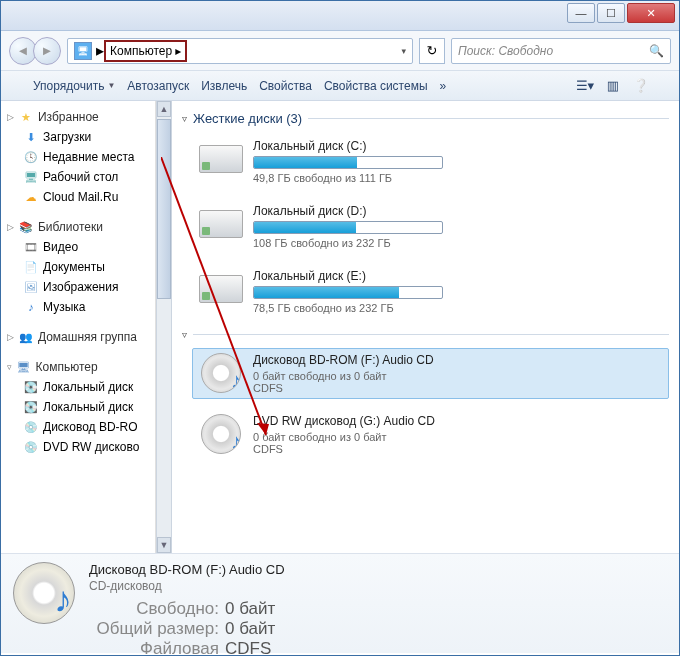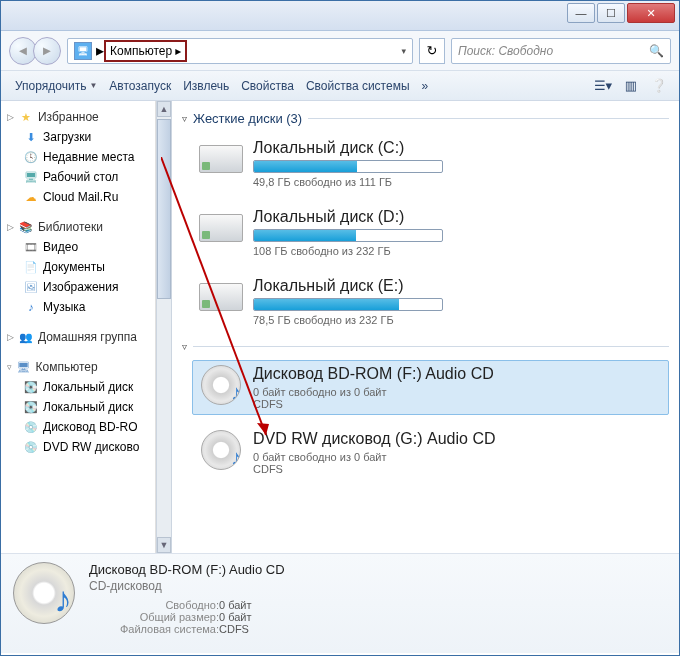--- a/index.html
+++ b/index.html
@@ -19,21 +19,21 @@
 .navcircle + .navcircle { margin-left:-4px; }
 .addrbar { flex:1; height:26px; background:#fff; border:1px solid #a7bcd6; border-radius:2px; display:flex; align-items:center; padding:0 2px; }
 .addr-icon { width:18px;height:18px;background:#5eb0f0;border:1px solid #6a94c7;margin:0 4px;display:flex;align-items:center;justify-content:center;font-size:9px;color:#fff; }
 .addr-highlight { border:2px solid #8b1a1a; padding: 2px 4px; font-size:12px; display:flex;align-items:center;gap:3px; }
 .addr-drop { margin-left:auto;font-size:9px;color:#555;padding:0 4px; }
 .refresh { width:26px;height:26px;border:1px solid #a7bcd6;background:#fff;display:flex;align-items:center;justify-content:center;font-size:13px; }
 .searchbox { flex:1;max-width:220px;height:26px;background:#fff;border:1px solid #a7bcd6;border-radius:2px;display:flex;align-items:center;padding:0 6px;color:#888;font-style:italic;font-size:12px; }
 .searchbox .sicon { margin-left:auto;font-size:12px;color:#999;font-style:normal; }
 
 
-.toolbar { height:30px; background:linear-gradient(#f3f7fb,#e4ecf5); border-bottom:1px solid #cfd9e6; display:flex;align-items:center; padding:0 8px; font-size:12px; color:#2c466d; }
+.toolbar { height:30px; background:linear-gradient(#f3f7fb,#e4ecf5); border-bottom:1px solid #cfd9e6; display:flex;align-items:center; padding:0 26px; font-size:12px; color:#2c466d; }
 .tool { padding:3px 6px; display:flex;align-items:center;gap:3px; cursor:default; }
 .tool .chev { font-size:8px;color:#556; }
 .toolbar .spacer { flex:1; }
 .toolbar .iconbtn { width:24px;height:24px;display:flex;align-items:center;justify-content:center;margin-left:4px;font-size:13px; }
 
 
 .body { height:452px; display:flex; position:relative; }
 .sidebar { width:155px; background:#fff; border-right:1px solid #e0e0e0; font-size:12px; padding:6px 2px; overflow:hidden; }
 .sb-group { margin-bottom:10px; }
 .sb-head { display:flex;align-items:center;gap:4px;padding:2px 4px;font-size:12px;color:#333; }
@@ -52,33 +52,33 @@
 .cat .line { flex:1;height:1px;background:#d0dae6; }
 
 .drive { display:flex;align-items:flex-start;gap:8px;margin:0 0 10px 10px;padding:4px;border:1px solid transparent;border-radius:2px; }
 .drive.sel { background:#d6e9f8;border:1px solid #8abfe9; }
 .drv-icon { width:48px;height:40px;flex-shrink:0;display:flex;align-items:center;justify-content:center; }
 .hdd-icon { width:44px;height:28px;background:linear-gradient(#f8f8f8,#cfd4d9);border:1px solid #aaa;border-radius:2px;position:relative; }
 .hdd-icon:after{content:"";position:absolute;bottom:2px;left:2px;width:8px;height:8px;background:#7ab97a;border-radius:1px;}
 .cd-icon { width:40px;height:40px;border-radius:50%;background:radial-gradient(circle,#fff 28%,#d0d0d0 32%,#e8e8e8 60%,#c8c8c8);border:1px solid #aaa;position:relative;overflow:hidden; }
 .cd-icon .note { position:absolute;right:-2px;bottom:-2px;font-size:22px;color:#2f7dd2; }
 .drv-info { flex:1;font-size:11.5px; }
-.drv-title { font-size:16px;color:#222;margin-bottom:3px; }
+.drv-title { font-size:12px;color:#222;margin-bottom:3px; }
 .drv-bar { width:190px;height:13px;border:1px solid #8a9db4;border-radius:2px;background:#fff;margin-bottom:3px;position:relative;overflow:hidden; }
 .drv-bar .fill { height:100%;background:linear-gradient(#57bde6,#189fd9); }
 .drv-sub { color:#666;font-size:11px; }
 
 
 .details { height:100px;border-top:1px solid #dbe2ec;background:linear-gradient(#f6f9fc,#eef3f8);display:flex;padding:8px 12px;gap:12px;font-size:12px; }
 .det-icon { width:64px;height:64px; }
 .det-cd { width:62px;height:62px;border-radius:50%;background:radial-gradient(circle,#fff 23%,#d8d8d8 28%,#eeece0 55%,#c9c9c0);border:1px solid #999;position:relative;overflow:hidden; }
 .det-cd .note { position:absolute;right:2px;bottom:2px;font-size:36px;color:#2f7dd2; }
 .det-text .title { font-size:13px;color:#222;margin-bottom:2px; }
 .det-text .type { color:#777;margin-bottom:6px; }
-.det-row { display:flex;gap:0;color:#555;font-size:11px; }
+.det-row { display:flex;gap:6px;color:#555;font-size:17px; }
 .det-row .lbl { width:130px;text-align:right;color:#888; }
 
 
 .arrow { position:absolute;left:160px;top:56px;width:140px;height:290px;pointer-events:none; }
 
 svg { display:block; }
 </style>
 </head>
 <body>
 

